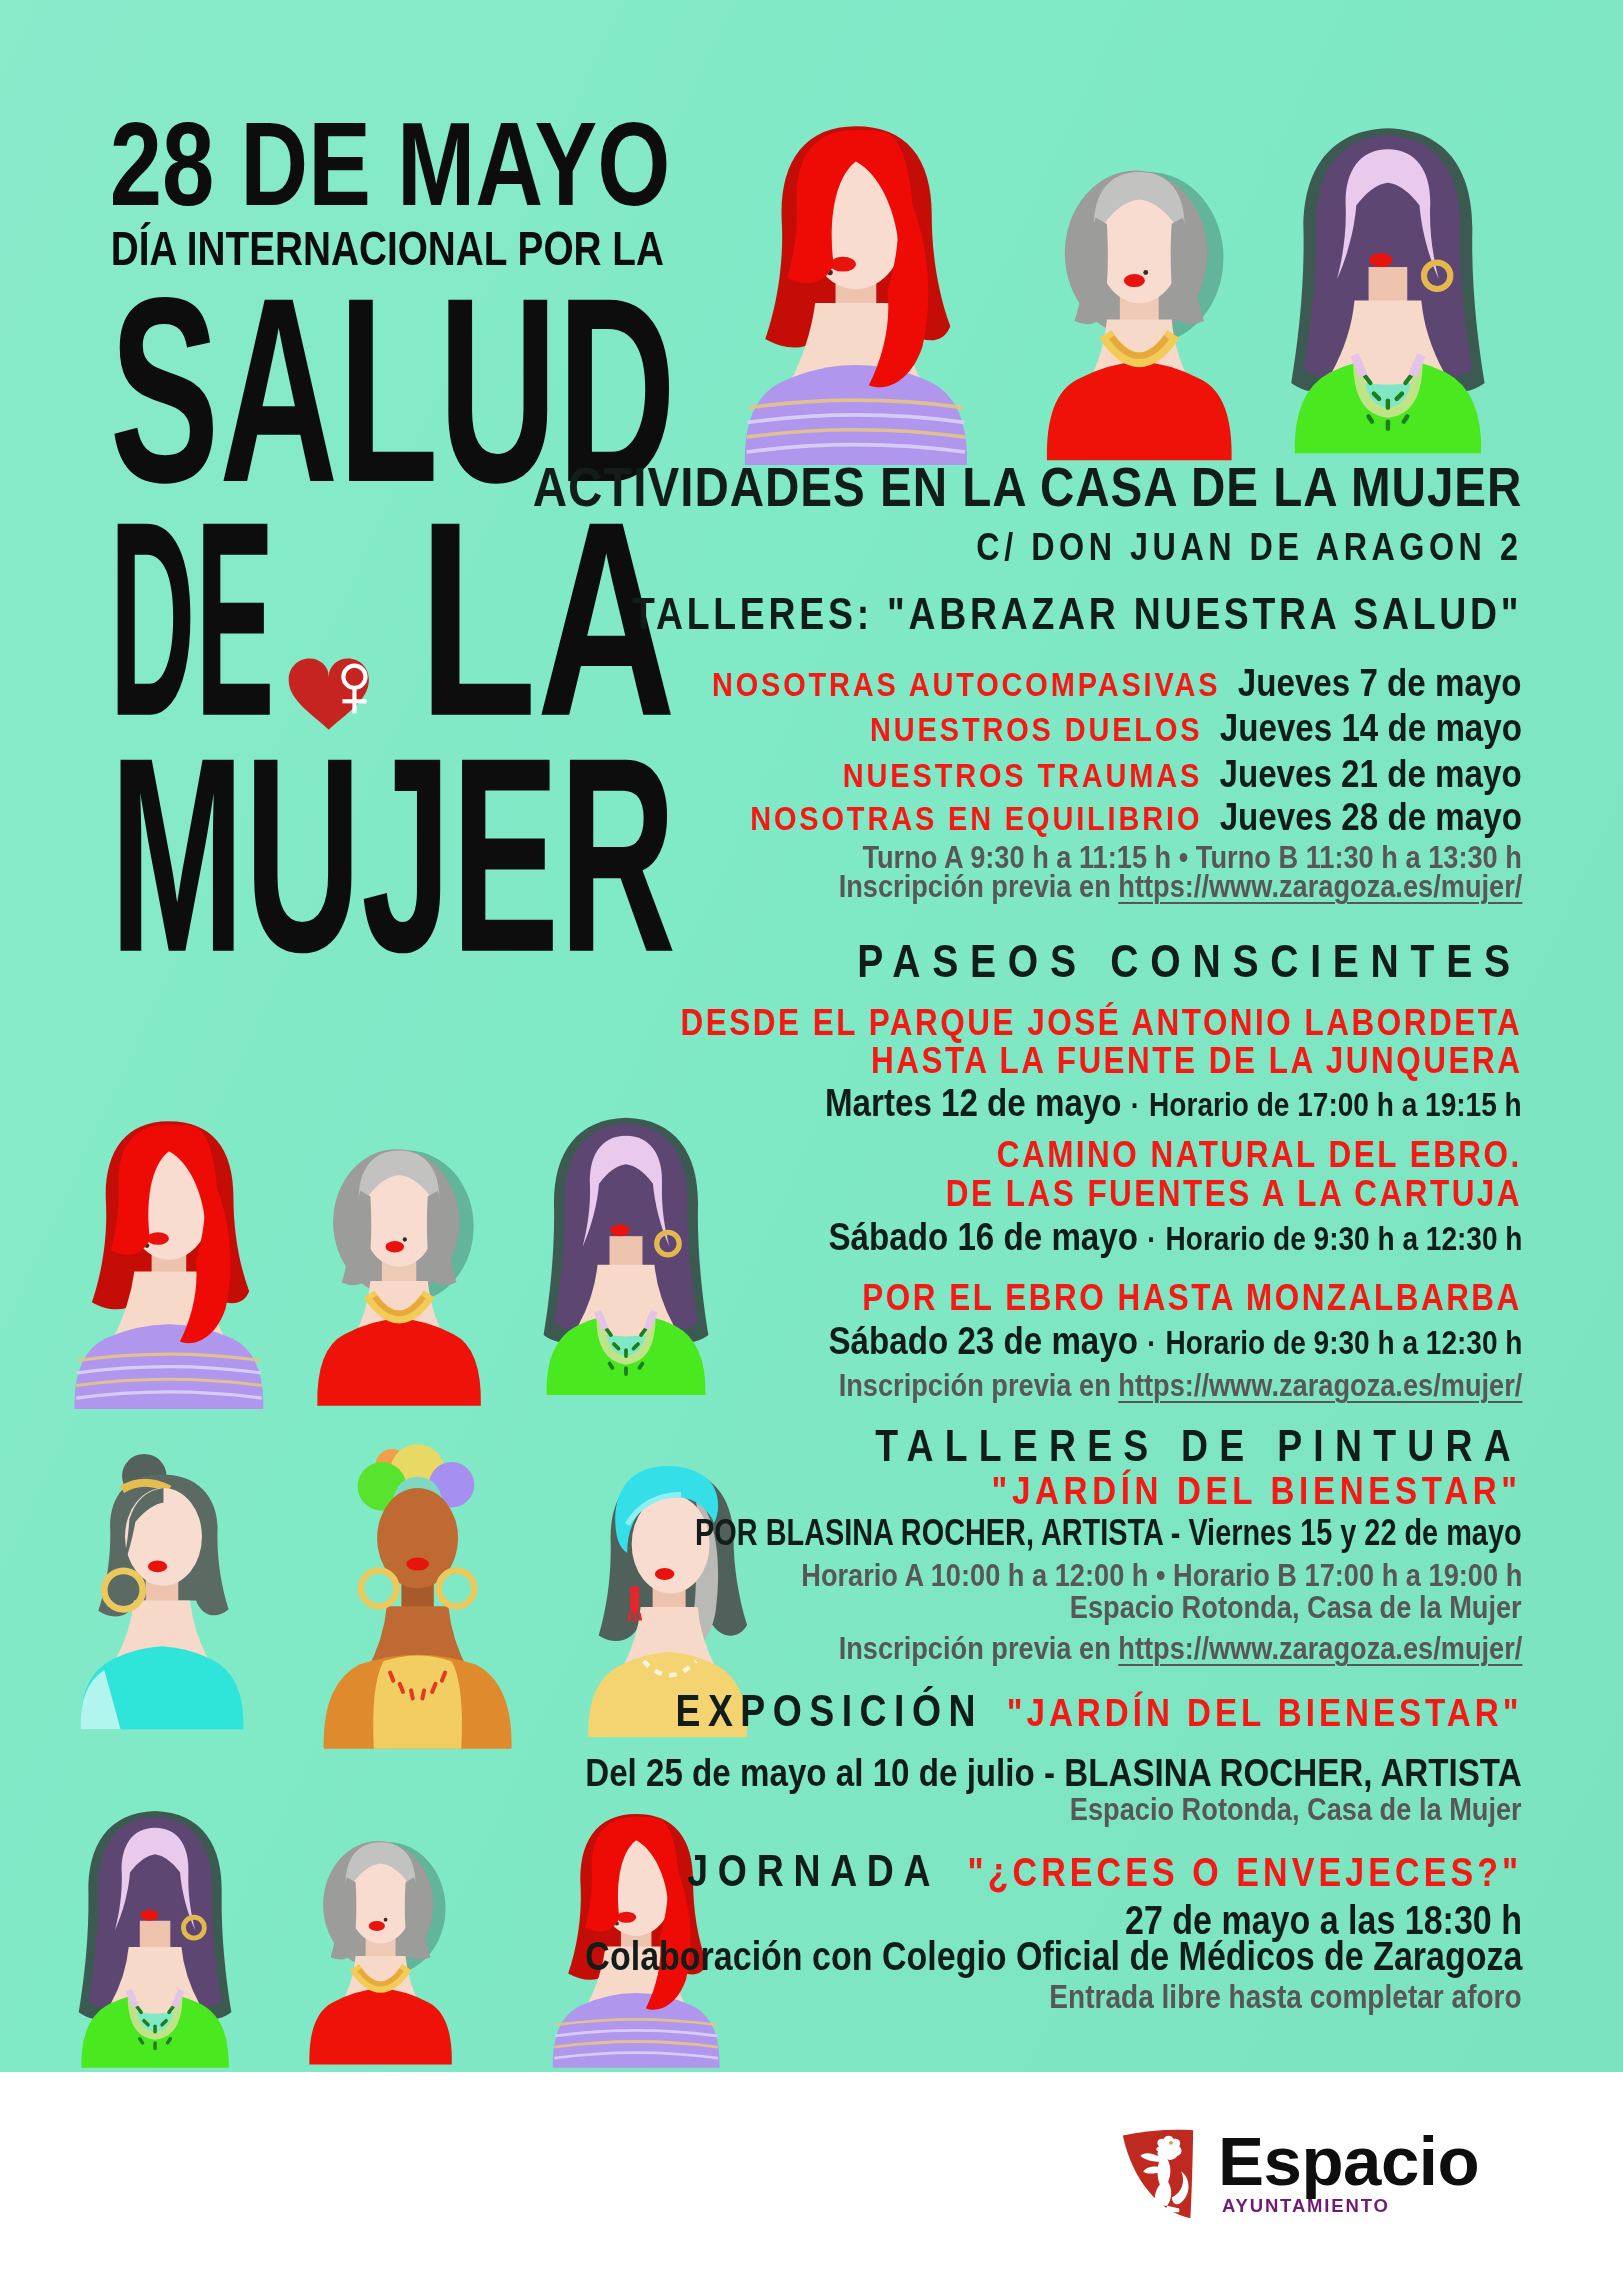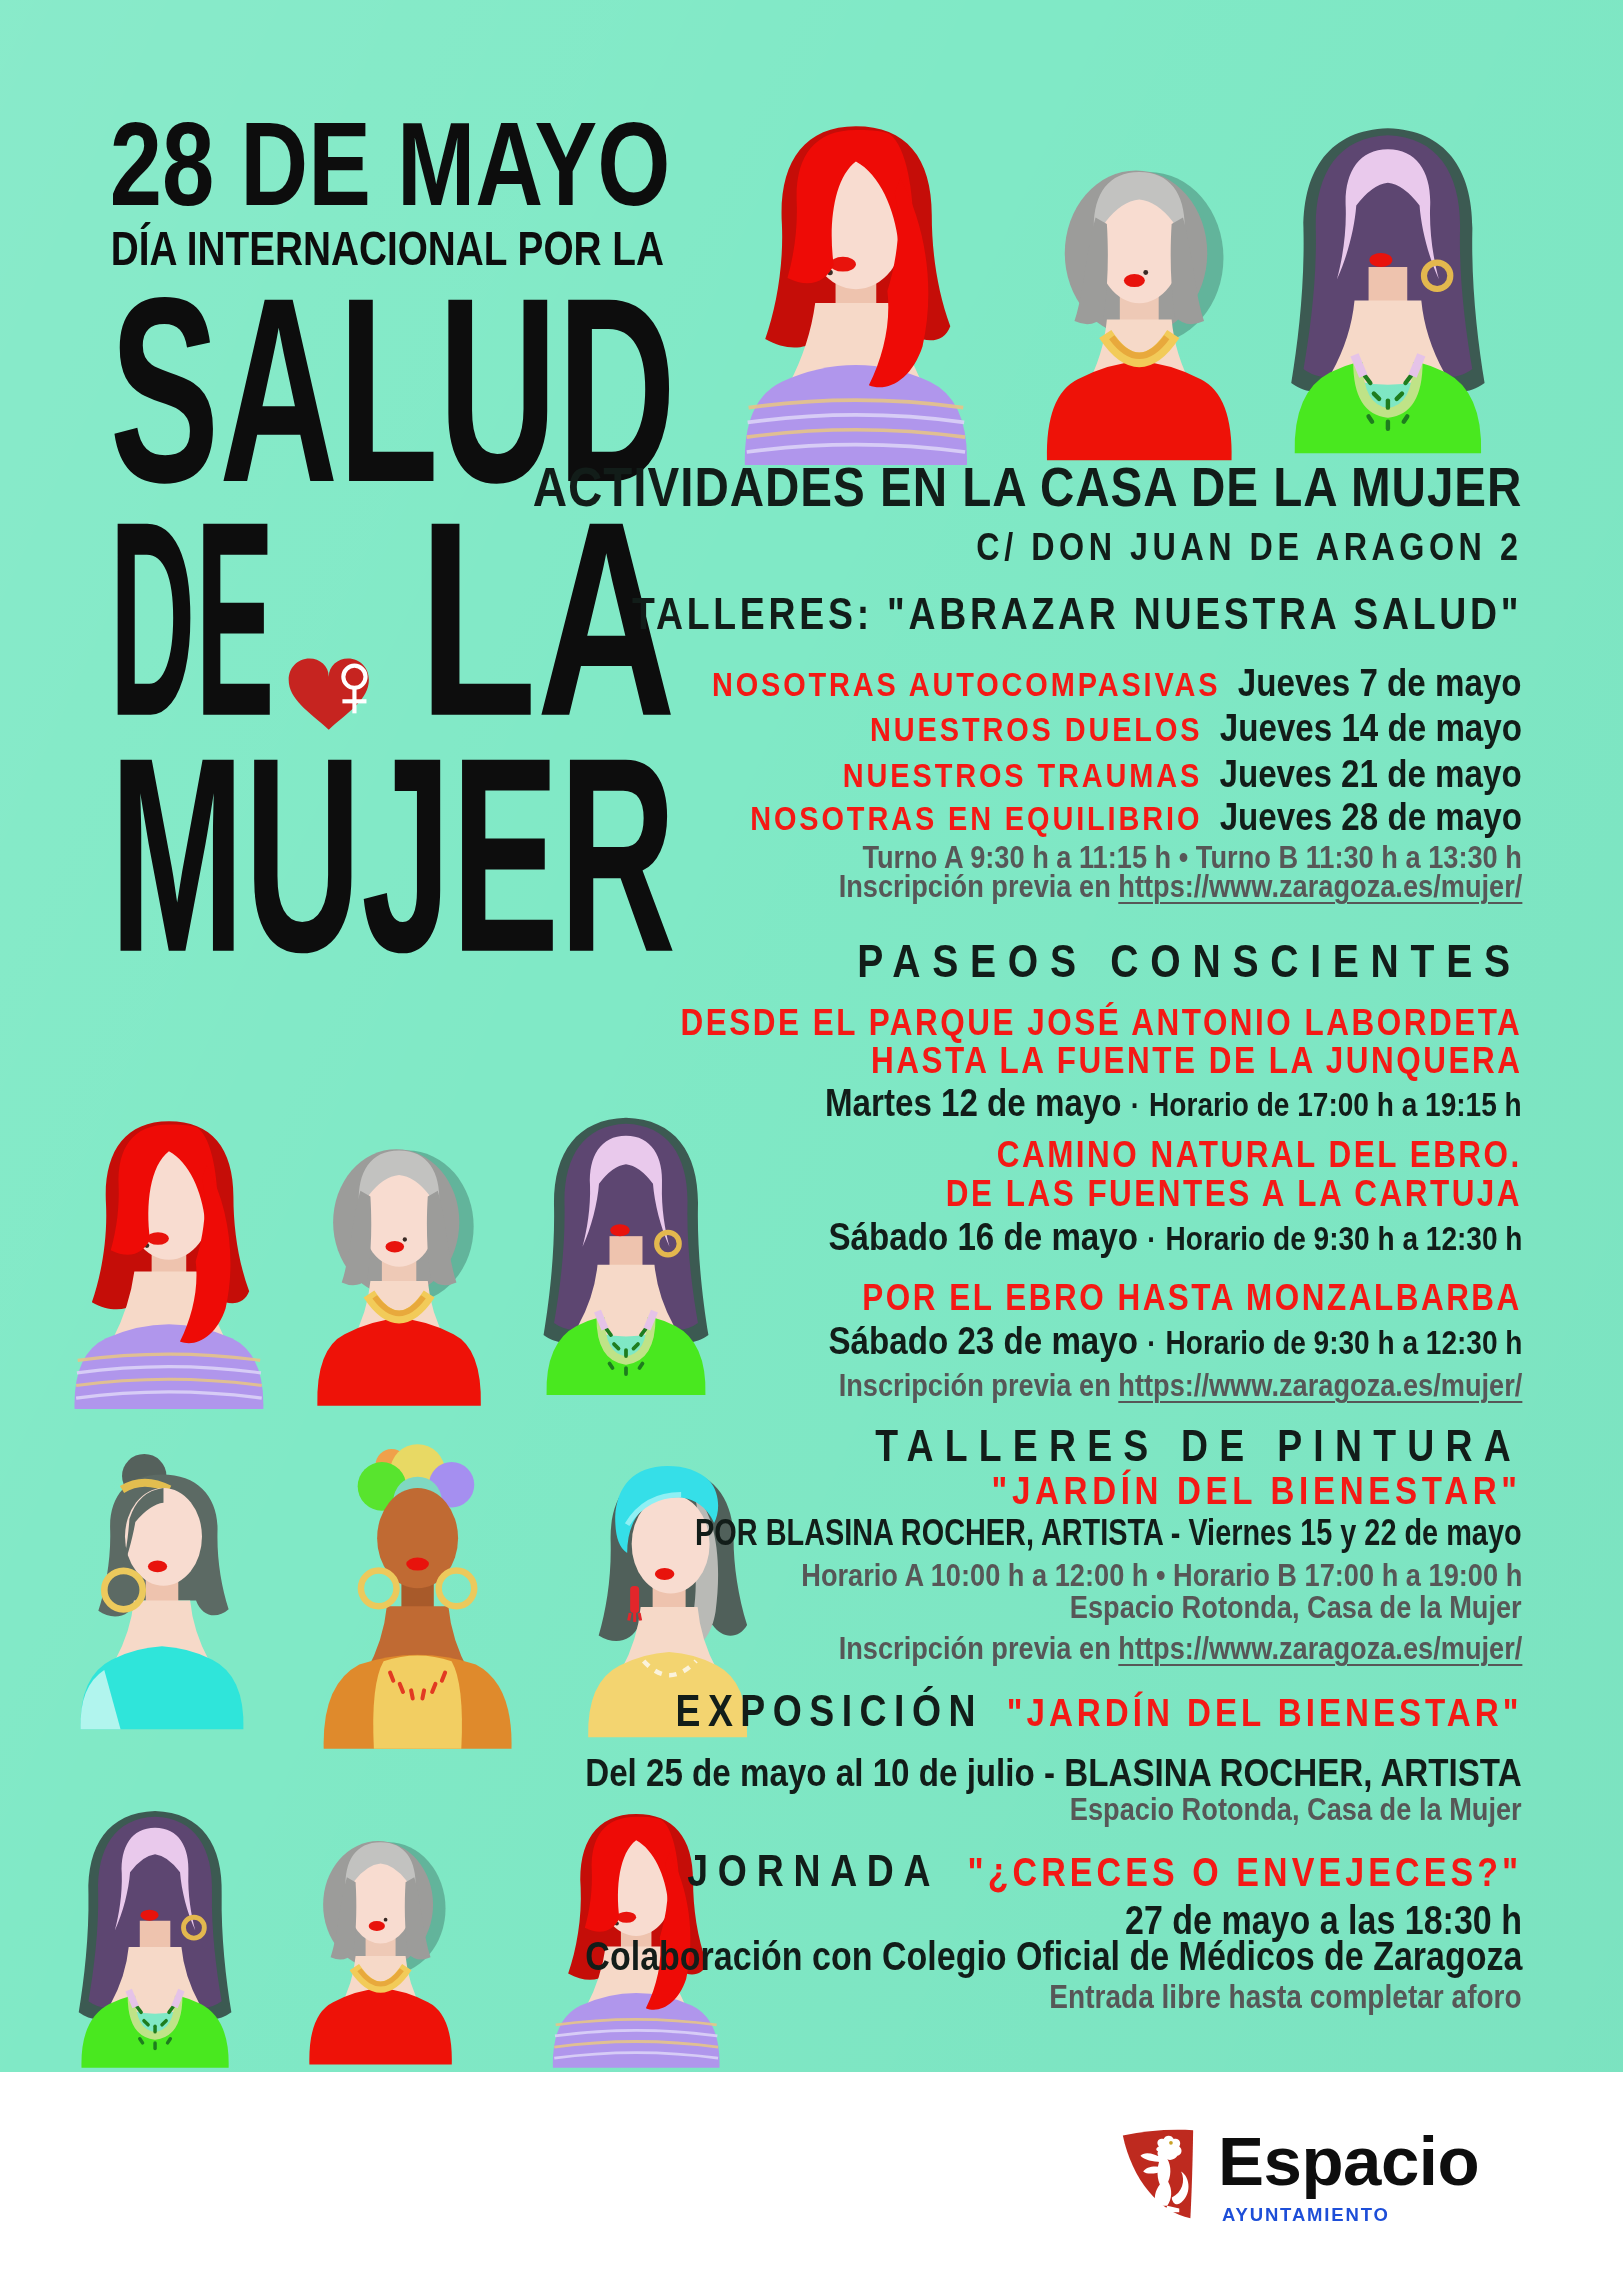--- a/index.html
+++ b/index.html
@@ -21,21 +21,21 @@
   .red{color:#F41915;}
   .gray{color:#575757;}
   .u{text-decoration:underline;text-underline-offset:4.6px;text-decoration-thickness:2.3px;}
   .ls1{letter-spacing:.08em;}
   .ls2{letter-spacing:.14em;}
   .ls3{letter-spacing:.30em;}
   .wlabel{font-size:34px;letter-spacing:.1em;color:#F41915;}
   .wdate{font-size:39px;color:#121D19;}
   .footer-band{position:absolute;left:0;top:2072px;width:1623px;height:223px;background:#FFFFFF;}
   .logo-title{position:absolute;left:1218px;top:2127px;font-size:69px;font-weight:700;color:#0e0e0e;letter-spacing:-0.5px;line-height:1;}
-  .logo-sub{position:absolute;left:1222px;top:2197px;font-size:18.5px;font-weight:700;color:#1d4ed8;letter-spacing:.1em;line-height:1;margin-top:9px;}
+  .logo-sub{position:absolute;left:1222px;top:2197px;font-size:18.5px;font-weight:700;color:#701a75;letter-spacing:.1em;line-height:1;}
 </style>
 </head>
 <body>
 
 <div class="sheen"></div>
 
 <svg class="tsvg" width="1623" height="2295" viewBox="0 0 3508 4961">
   <text x="237" y="444" font-size="255" textLength="1212" lengthAdjust="spacingAndGlyphs">28 DE MAYO</text>
   <text x="239" y="573" font-size="103" textLength="1196" lengthAdjust="spacingAndGlyphs">DÍA INTERNACIONAL POR LA</text>
   <text x="237" y="1040" font-size="570" textLength="1224" lengthAdjust="spacingAndGlyphs">SALUD</text>

